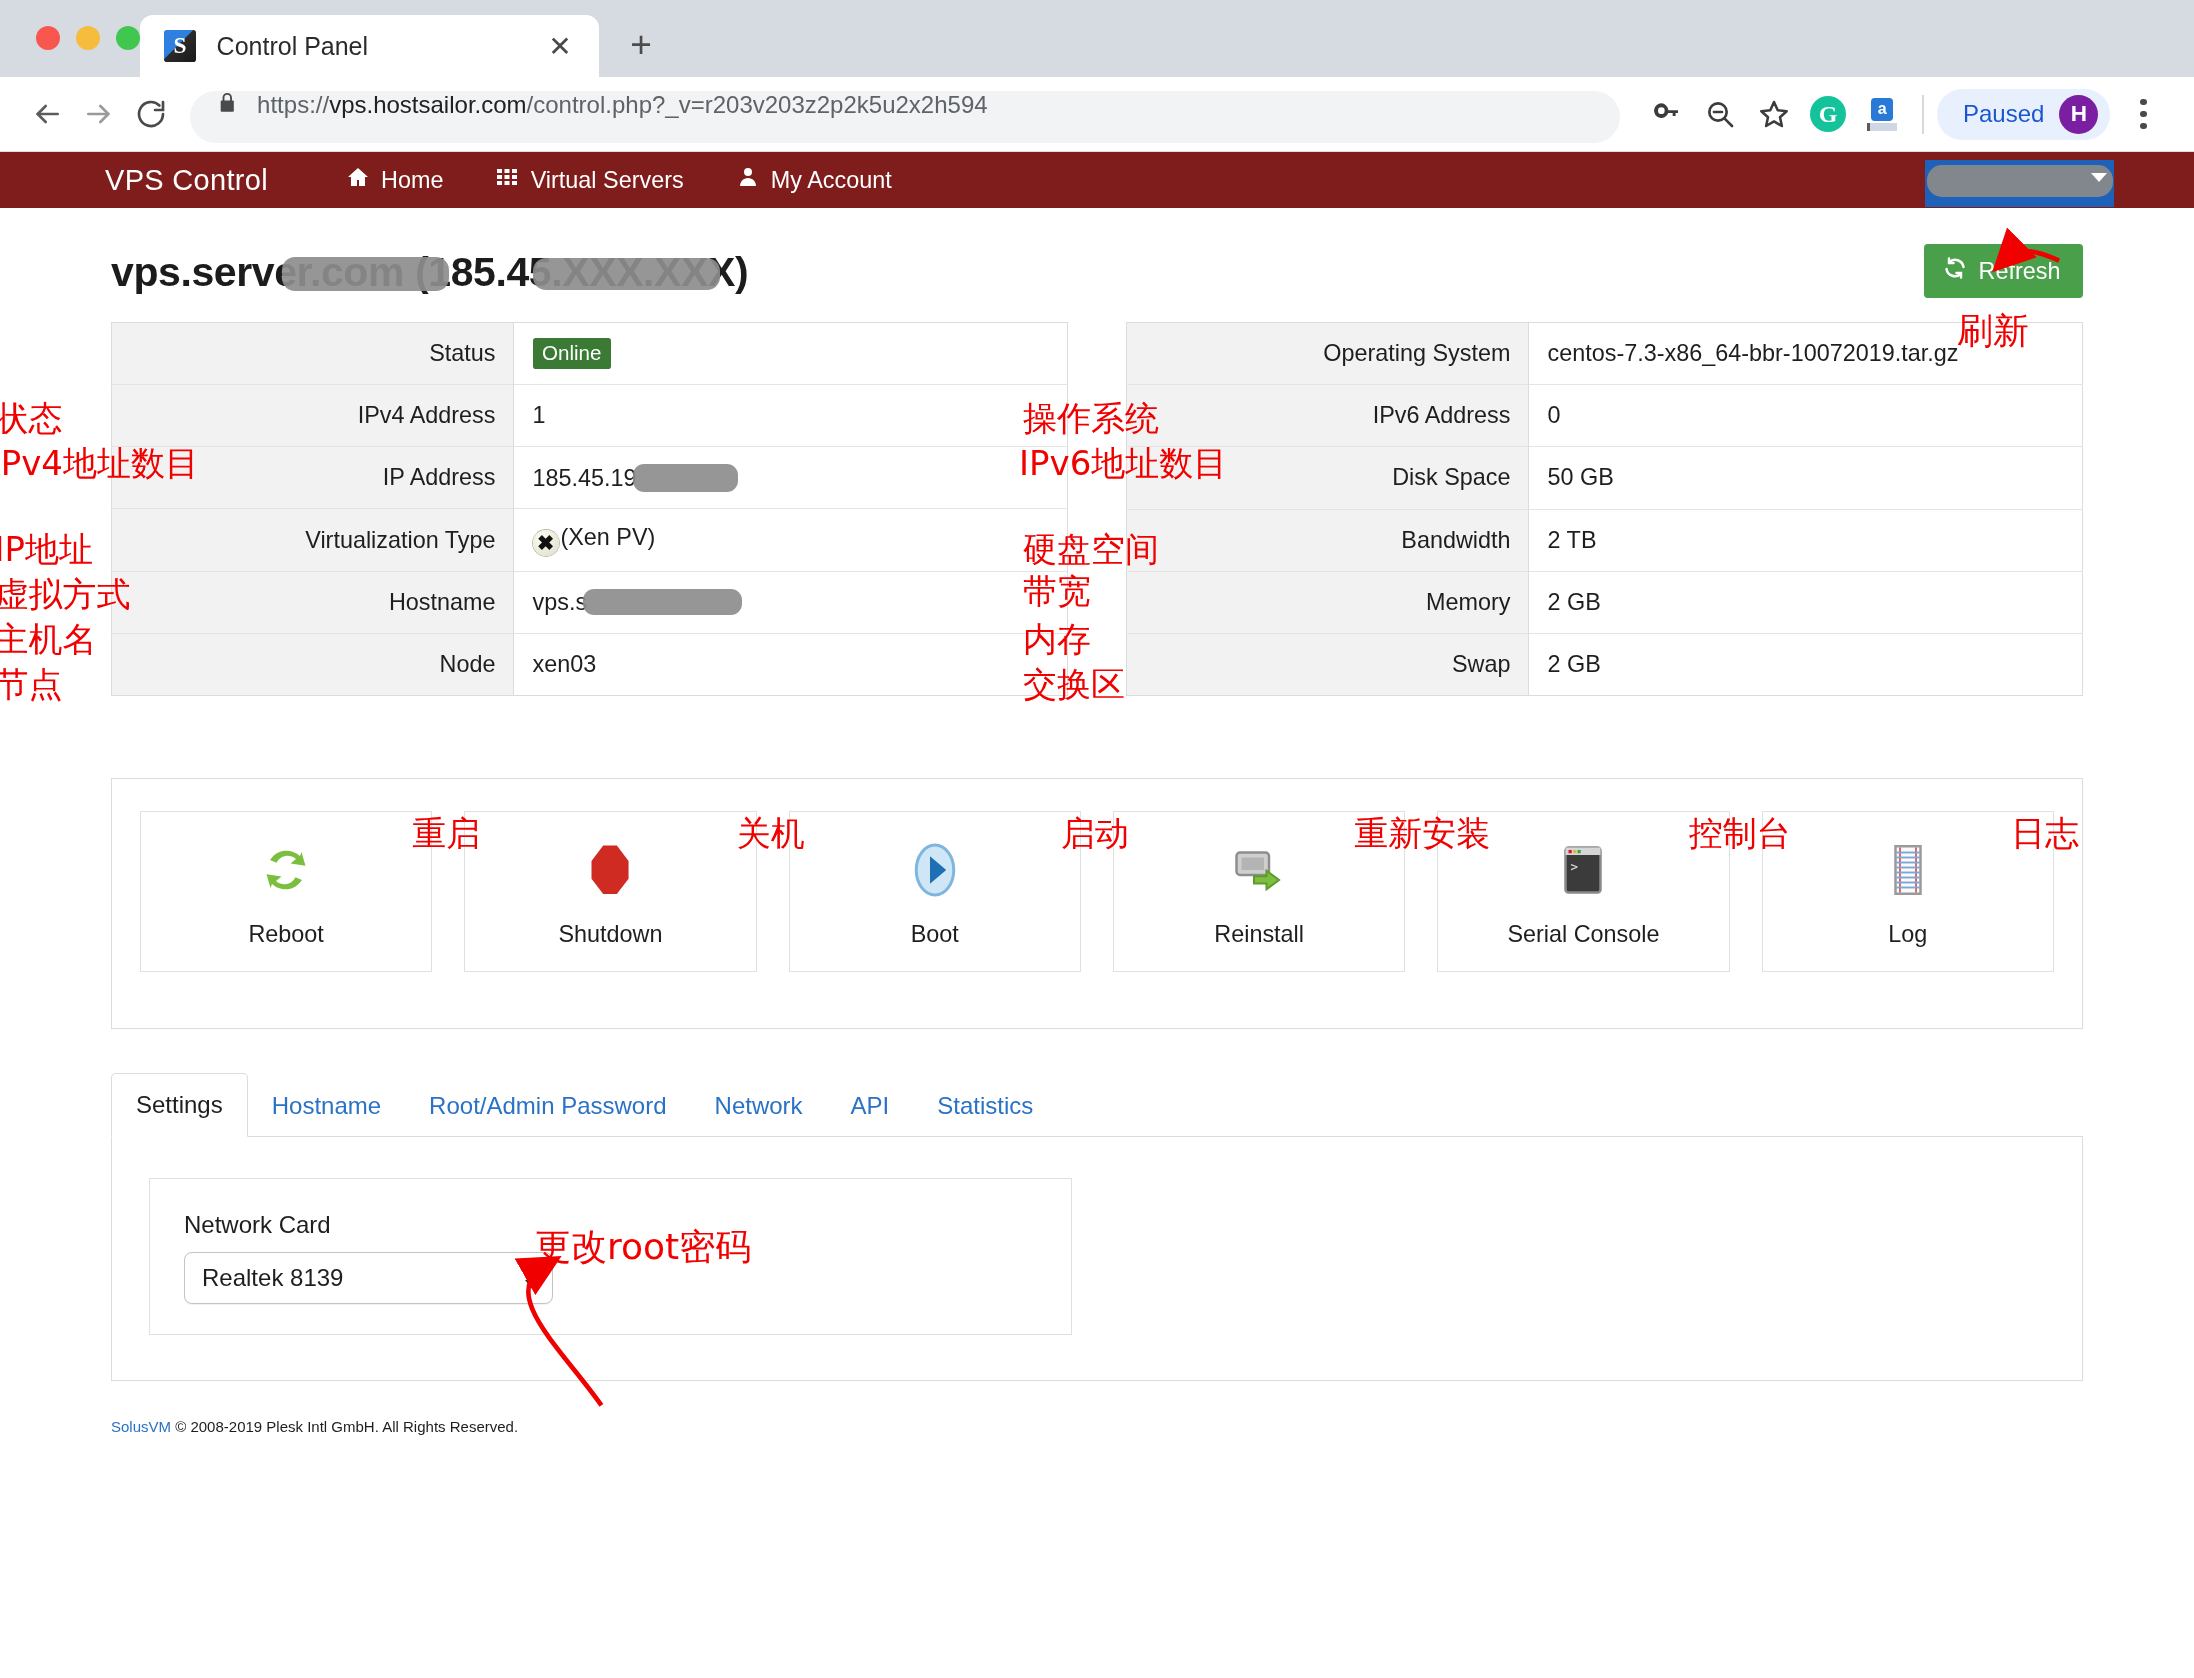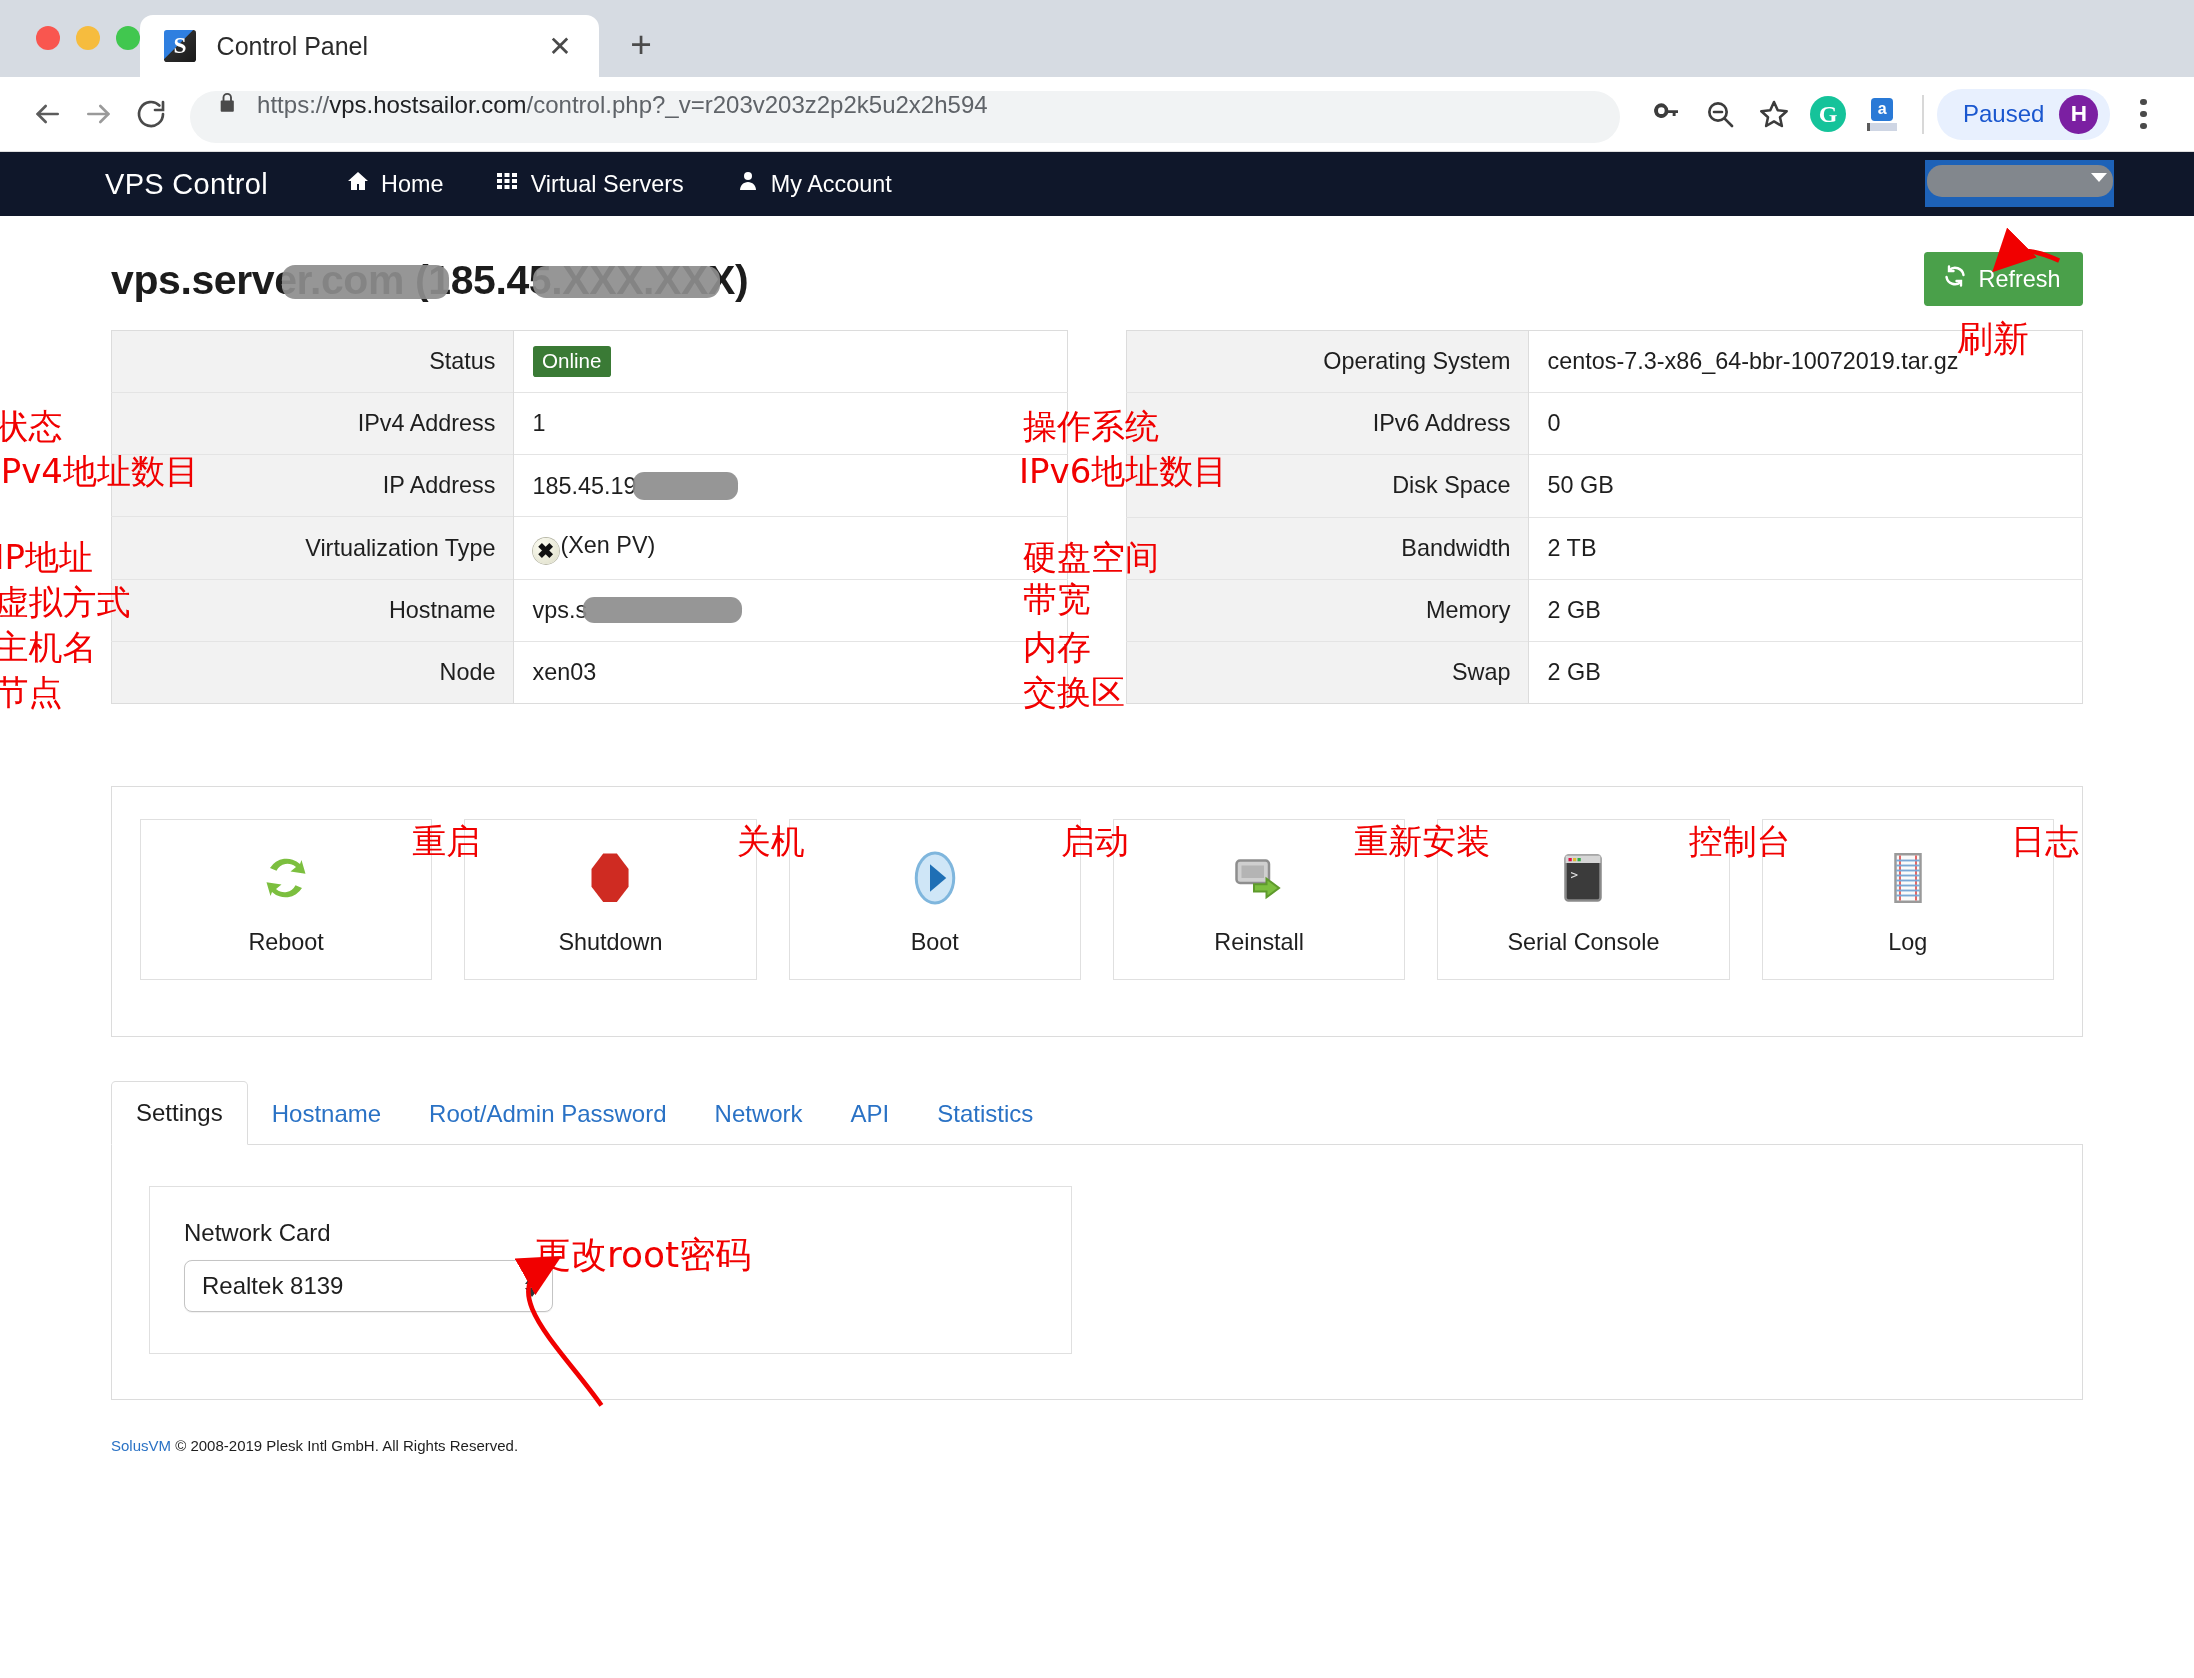--- a/index.html
+++ b/index.html
@@ -127,22 +127,22 @@
     display:flex;align-items:center;justify-content:center;
     font-size: 22.5px; font-weight: bold;
   }
   .kebab { width: 49px; display:flex;flex-direction:column;align-items:center;gap:5.6px; margin-left:9.4px;}
   .kebab i { width:6.6px;height:6.6px;border-radius:50%;background:#4a4a4a;display:block;}
 
   
   .page { position: relative; background:#fff; height: calc(1679px - 152px); }
 
   .navbar {
-    height: 64px;
-    background: #0f172a;
+    height: 56px;
+    background: #7f1d1d;
     display: flex; align-items: center;
     padding-left: 105px;
     position: relative;
   }
   .brand { color:#fff; font-size:29px; letter-spacing:0.3px; }
   .navlinks { display:flex; align-items:center; margin-left: 52px; gap: 0; }
   .navlink {
     color:#fff; font-size:23.4px;
     display:flex; align-items:center; gap:11.2px;
     padding: 0 26px;
@@ -296,21 +296,21 @@
   }
   .ptab.active {
     color:#1e1e1e;
     border: 0.9px solid #dcdcdc;
     border-bottom: 0.9px solid #fff;
     border-radius: 4.7px 4.7px 0 0;
     background:#fff;
   }
 
   .tabpanel { border:0.9px solid #dcdcdc; border-top:none; padding: 41px 37px 45px; position:relative; }
-  .card { border:0.9px solid #e0e0e0; padding: 32px 34px 41px; width: 923px; }
+  .card { border:0.9px solid #e0e0e0; padding: 32px 34px 30px; width: 923px; }
   .field-label { font-size: 24px; color:#1e1e1e; margin-bottom: 13px; }
   .select {
     width: 369px; height: 52px;
     border:0.9px solid #c4c4c4; border-radius: 8px;
     background:#fff;
     display:flex; align-items:center; justify-content:space-between;
     padding: 0 13px 0 17px;
     font-size: 24px; color:#1e1e1e;
     box-shadow: 0 0.9px 0.9px rgba(0,0,0,.06);
   }

